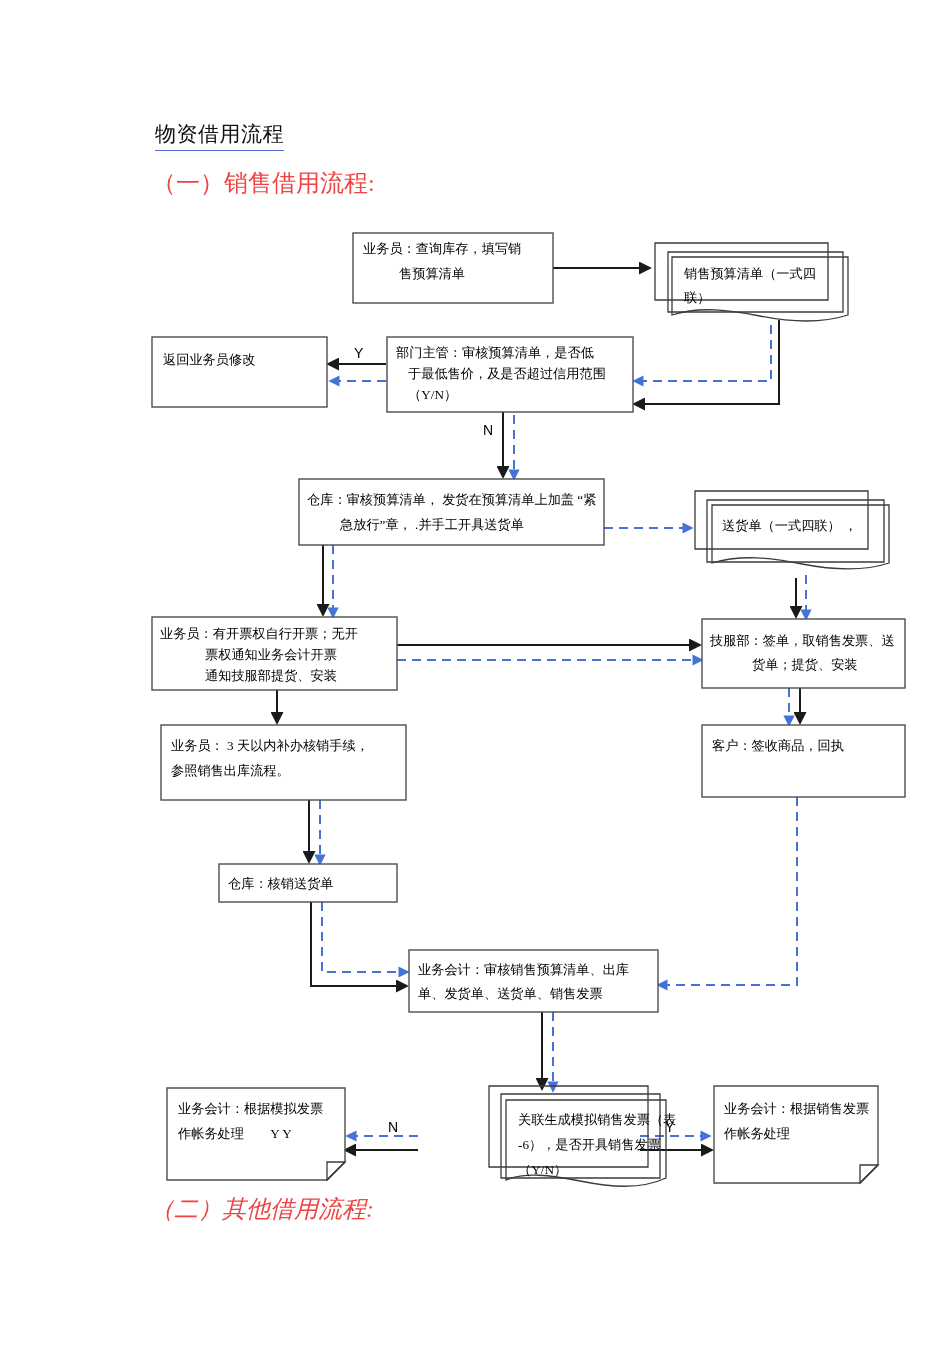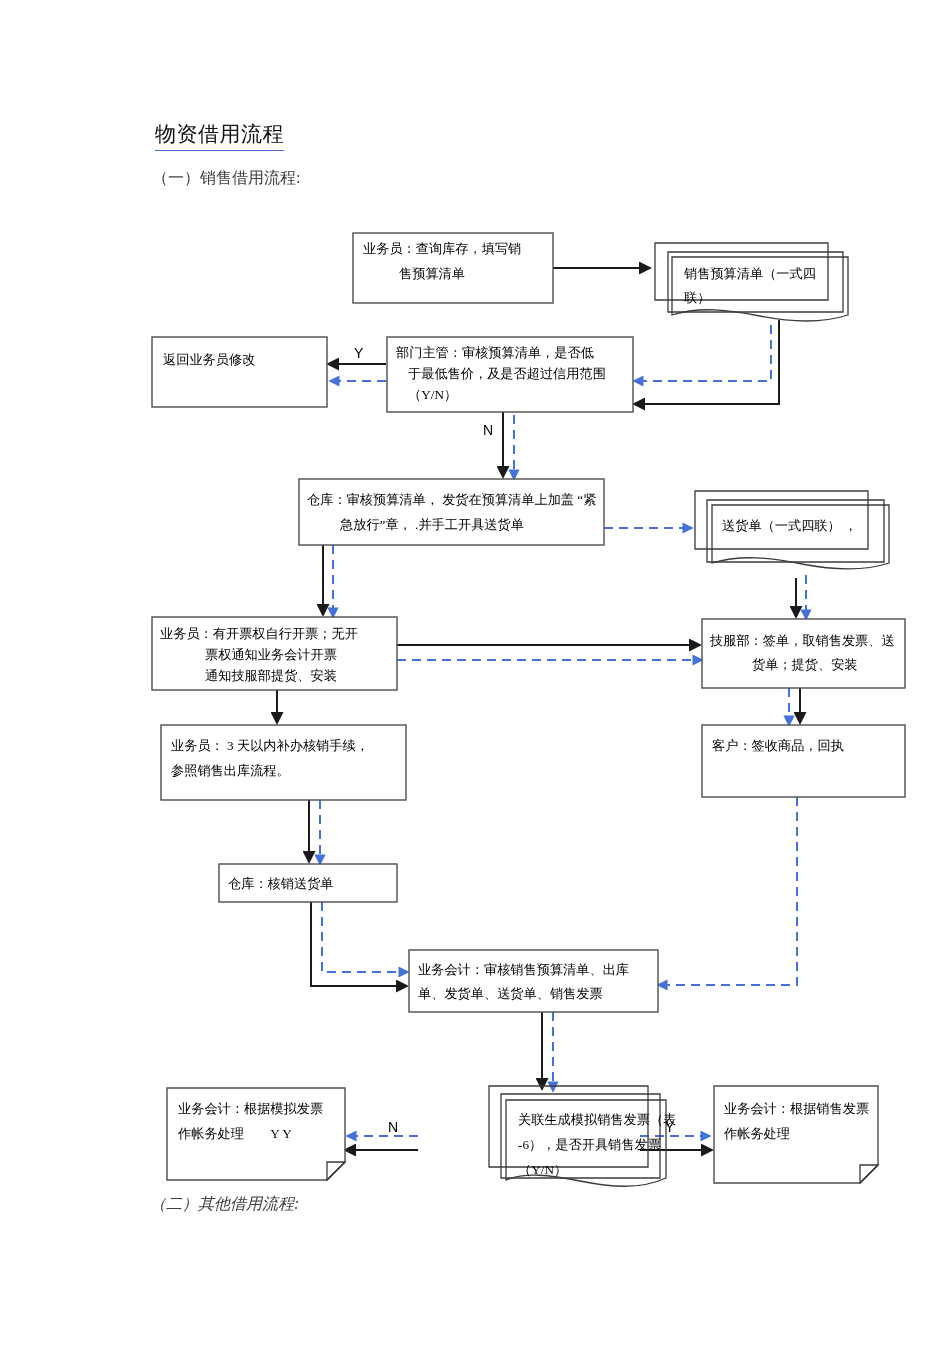--- a/index.html
+++ b/index.html
@@ -26,22 +26,22 @@
     top: 122px;
     font-size: 21px;
     letter-spacing: 0.5px;
     color: #111;
     border-bottom: 1.5px solid #4a6fd0;
     padding-bottom: 3px;
     line-height: 1.2;
   }
   .section-label {
     position: absolute;
-    font-size: 16px;
-    color: #404040;
+    font-size: 24px;
+    color: #ef4444;
     line-height: 1.3;
     white-space: nowrap;
   }
   #section-1 { left: 152px; top: 168px; }
   #section-2 { left: 150px; top: 1194px; font-style: italic; }
 
   svg.flow {
     position: absolute;
     left: 0;
     top: 0;

